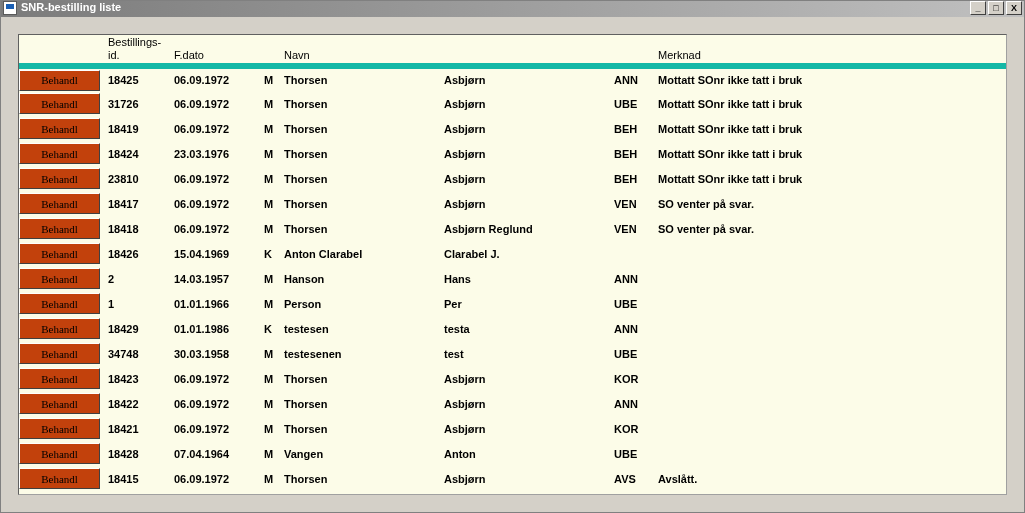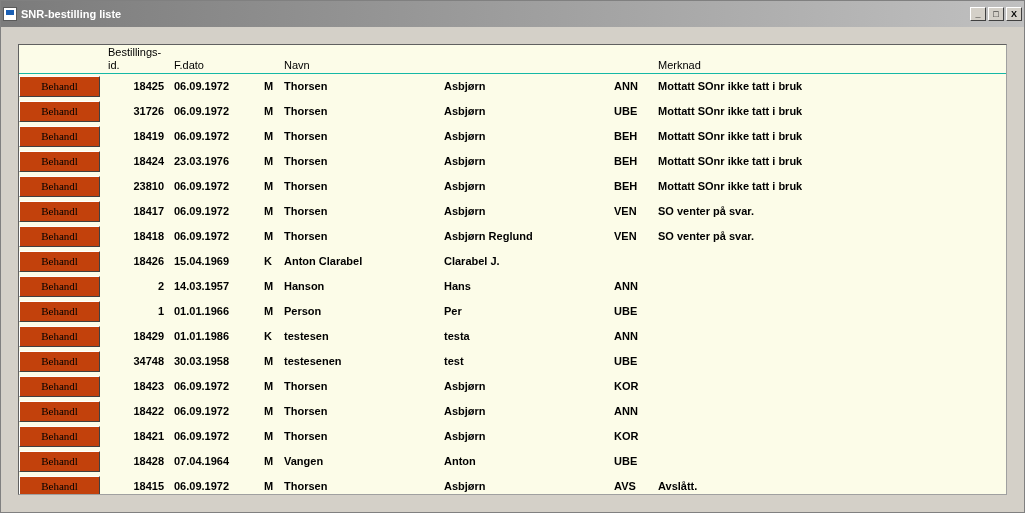--- a/index.html
+++ b/index.html
@@ -1,41 +1,41 @@
 <!DOCTYPE html>
 <html><head>
 <meta charset="utf-8">
 <style>
   * { box-sizing: border-box; }
   html, body { margin:0; padding:0; font-family: Tahoma, Arial, sans-serif; font-size:11px; }
   body { background:#ffffff; width:1025px; height:513px; overflow:hidden; }
   .window { width:1025px; height:513px; border:1px solid #808080; background:#d4d0c8; display:flex; flex-direction:column; }
-  .titlebar { height:26px; background:linear-gradient(to right,#7b7b7b,#c0c0c0); display:flex; align-items:center; color:#fff; font-weight:bold; padding:0 2px; }
+  .titlebar { height:16px; background:linear-gradient(to right,#7b7b7b,#c0c0c0); display:flex; align-items:flex-start; color:#fff; font-weight:bold; padding:0 2px; }
   .titlebar .icon { width:14px; height:14px; margin-right:4px; background:#fff; border:1px solid #5a5a5a; position:relative; }
   .titlebar .icon::before { content:""; position:absolute; left:2px; right:2px; top:2px; height:5px; background:#1a5fb4; }
   .titlebar .title { flex:1; font-size:11px; }
   .winbtns { display:flex; gap:2px; }
   .winbtn { width:16px; height:14px; background:#d4d0c8; border:1px solid #fff; border-right-color:#404040; border-bottom-color:#404040; font-family:Arial; font-size:9px; font-weight:bold; line-height:12px; text-align:center; color:#000; cursor:default; }
   .client { flex:1; margin:17px; border:1px solid #a0a0a0; border-top-color:#606060; border-left-color:#606060; background:#fcfce8; overflow:auto; padding-bottom:6px;}
   table { border-collapse:collapse; width:100%; }
   th, td { text-align:left; padding:0 4px; white-space:nowrap; vertical-align:middle;}
   thead th { font-weight:normal; height:14px; }
-  thead tr.row2 th { border-bottom:1px solid #14b8a6; padding-bottom:2px;}
+  thead tr.row2 th { border-bottom:6px solid #14b8a6; padding-bottom:2px;}
   tbody td { height:25px; font-weight:bold; }
   tbody td.btncell { font-weight:normal; padding:0 4px 0 0;}
   .btn { width:81px; height:21px; background:#c2410c; border:1px solid #fff; border-right-color:#404040; border-bottom-color:#404040; font:11px Tahoma; cursor:default; text-align:center; padding:1px;}
   col.c-btn { width:72px; }
   col.c-id { width:66px; }
   col.c-dato { width:90px; }
   col.c-kj { width:20px; }
   col.c-etter { width:160px; }
   col.c-for { width:170px; }
   col.c-stat { width:44px; }
   col.c-merk { }
-  td.id { text-align:right; padding-right:6px; }
+  td.id { text-align:left; padding-right:6px; }
 </style>
 </head>
 <body>
 
 <div class="window">
   <div class="titlebar">
     <span class="icon"></span>
     <span class="title">SNR-bestilling liste</span>
     <div class="winbtns">
       <div class="winbtn">_</div>

